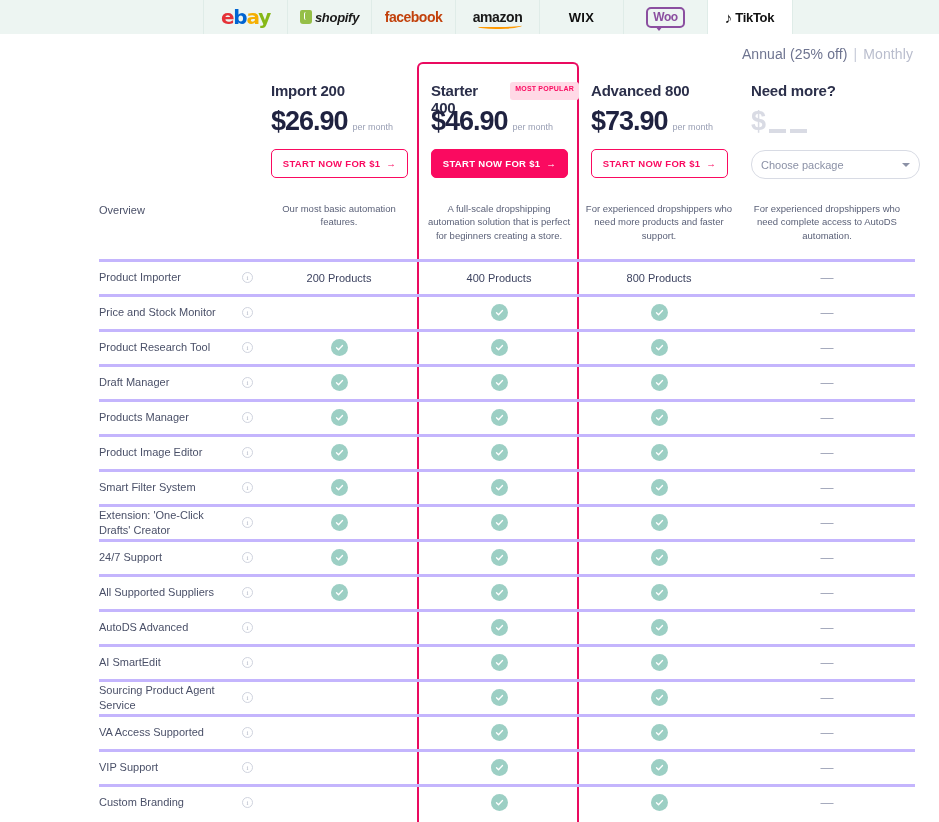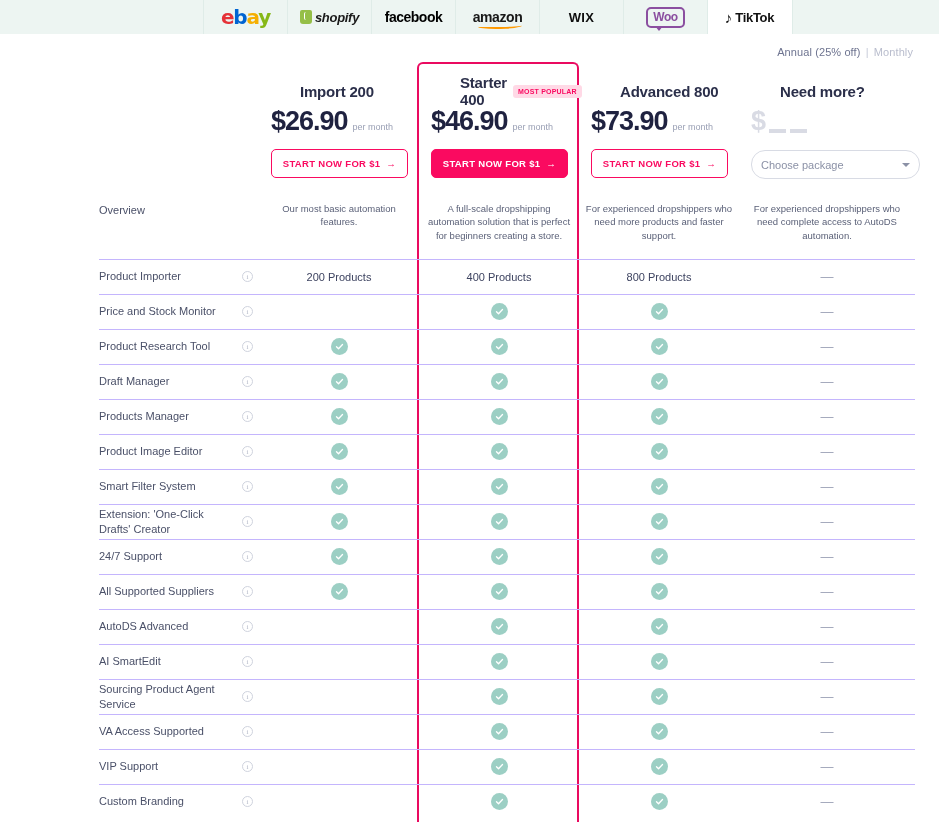--- a/index.html
+++ b/index.html
@@ -34,60 +34,60 @@
   .logo-ebay .e { color: #e53238; }
   .logo-ebay .b { color: #0064d2; }
   .logo-ebay .a { color: #f5af02; }
   .logo-ebay .y { color: #86b817; }
 
   .logo-shopify { display: flex; align-items: center; gap: 3px; }
   .shopify-bag { width: 12px; height: 14px; background: #95bf47; border-radius: 2px 2px 3px 3px; position: relative; }
   .shopify-bag::after { content:""; position:absolute; left:4px; top:2px; width:3px; height:8px; border-left:1.5px solid #fff; border-radius:2px; }
   .logo-shopify .txt { font-size: 13px; font-weight: bold; font-style: italic; color: #1a1a1a; letter-spacing: -0.3px; }
 
-  .logo-facebook { font-size: 14px; font-weight: bold; color: #000000; letter-spacing: -0.5px; }
+  .logo-facebook { font-size: 14px; font-weight: bold; color: #c2410c; letter-spacing: -0.5px; }
   .logo-amazon { font-size: 14px; font-weight: bold; color: #181818; letter-spacing: -0.4px; position: relative; }
   .logo-amazon .swoosh { position: absolute; left: 10%; right: 0; bottom: -4px; height: 6px;
       border-bottom: 2px solid #ff9900; border-radius: 0 0 60% 40%; }
   .logo-wix { font-size: 13px; font-weight: bold; color: #0f0f0f; letter-spacing: 0.3px; }
 
   .logo-woo { border: 2px solid #8b4fa0; color: #8b4fa0; font-size: 12px; font-weight: bold;
       padding: 1px 5px 2px; border-radius: 5px; position: relative; letter-spacing: -0.5px; }
   .logo-woo::after { content:""; position:absolute; left: 7px; bottom: -5px; width:0; height:0;
       border-left: 4px solid transparent; border-right: 4px solid transparent; border-top: 5px solid #8b4fa0; }
 
   .logo-tiktok { display: flex; align-items: center; gap: 3px; }
   .logo-tiktok .note { font-size: 15px; color: #0b0b0b; font-weight: bold; line-height: 1; }
   .logo-tiktok .txt { font-size: 13px; font-weight: bold; color: #111; letter-spacing: -0.3px; }
 
   
   .billing {
     position: absolute; top: 46px; right: 26px;
-    font-size: 11px; color: #9aa0b5; letter-spacing: 0.1px;
+    font-size: 14px; color: #9aa0b5; letter-spacing: 0.1px;
   }
   .billing .annual { color: #6e7490; cursor: pointer; }
   .billing .sep { color: #c7cbd9; margin: 0 2px; }
   .billing .monthly { color: #b9bdcd; cursor: pointer; }
 
   
   .grid {
     position: absolute; top: 62px; left: 99px;
     width: 816px;
     display: grid;
     grid-template-columns: 160px 160px 160px 160px 176px;
   }
   
   .plan-head { padding: 8px 0 0 0; position: relative; }
   .plan-head.c1 { grid-column: 2; }
   .plan-head.c2 { grid-column: 3; }
   .plan-head.c3 { grid-column: 4; }
   .plan-head.c4 { grid-column: 5; }
   .plan-inner { padding: 12px 0 16px 12px; }
 
-  .plan-name-row { display: flex; align-items: center; gap: 6px; height: 18px; margin-left: 29px; }
+  .plan-name-row { display: flex; gap: 6px; height: 18px; }
   .plan-name { font-size: 15px; font-weight: bold; color: #2b2f4a; letter-spacing: -0.2px; }
   .badge {
     background: #ffd9e6; color: #fa0a60; font-size: 7px; font-weight: bold;
     padding: 3px 5px; border-radius: 3px; letter-spacing: 0.2px; white-space: nowrap;
   }
   .price-row { display: flex; align-items: baseline; gap: 5px; margin-top: 6px; height: 30px; }
   .price { font-size: 27px; font-weight: bold; color: #1f2240; letter-spacing: -1px; }
   .price.muted { color: #d9dbe4; }
   .price-unit { font-size: 9px; color: #9aa0b5; }
   .price-blank { display: flex; align-items: flex-end; gap: 4px; }
@@ -116,21 +116,21 @@
     border-top: 2px solid #ea0a60; border-radius: 6px 6px 0 0;
     pointer-events: none;
   }
 
   
   .table { position: absolute; top: 185px; left: 99px; width: 816px; }
   .row {
     display: grid;
     grid-template-columns: 143px 17px 160px 160px 160px 176px;
     align-items: center;
-    border-top: 1px solid #c4b5fd;
+    border-top: 3px solid #c4b5fd;
     min-height: 35px;
   }
   .row.overview { border-top: none; align-items: flex-start; padding-top: 10px; padding-bottom: 10px; min-height: 56px; }
   .row.overview .feat-name { padding-top: 8px; }
   .feat-name { font-size: 11px; color: #4a5068; line-height: 1.35; padding-right: 6px; }
   .info-icon {
     width: 11px; height: 11px; border: 1px solid #cfd3de; border-radius: 50%;
     display: flex; align-items: center; justify-content: center;
     font-size: 7px; color: #b4b9c8; cursor: pointer; font-family: "Liberation Serif", serif;
   }

